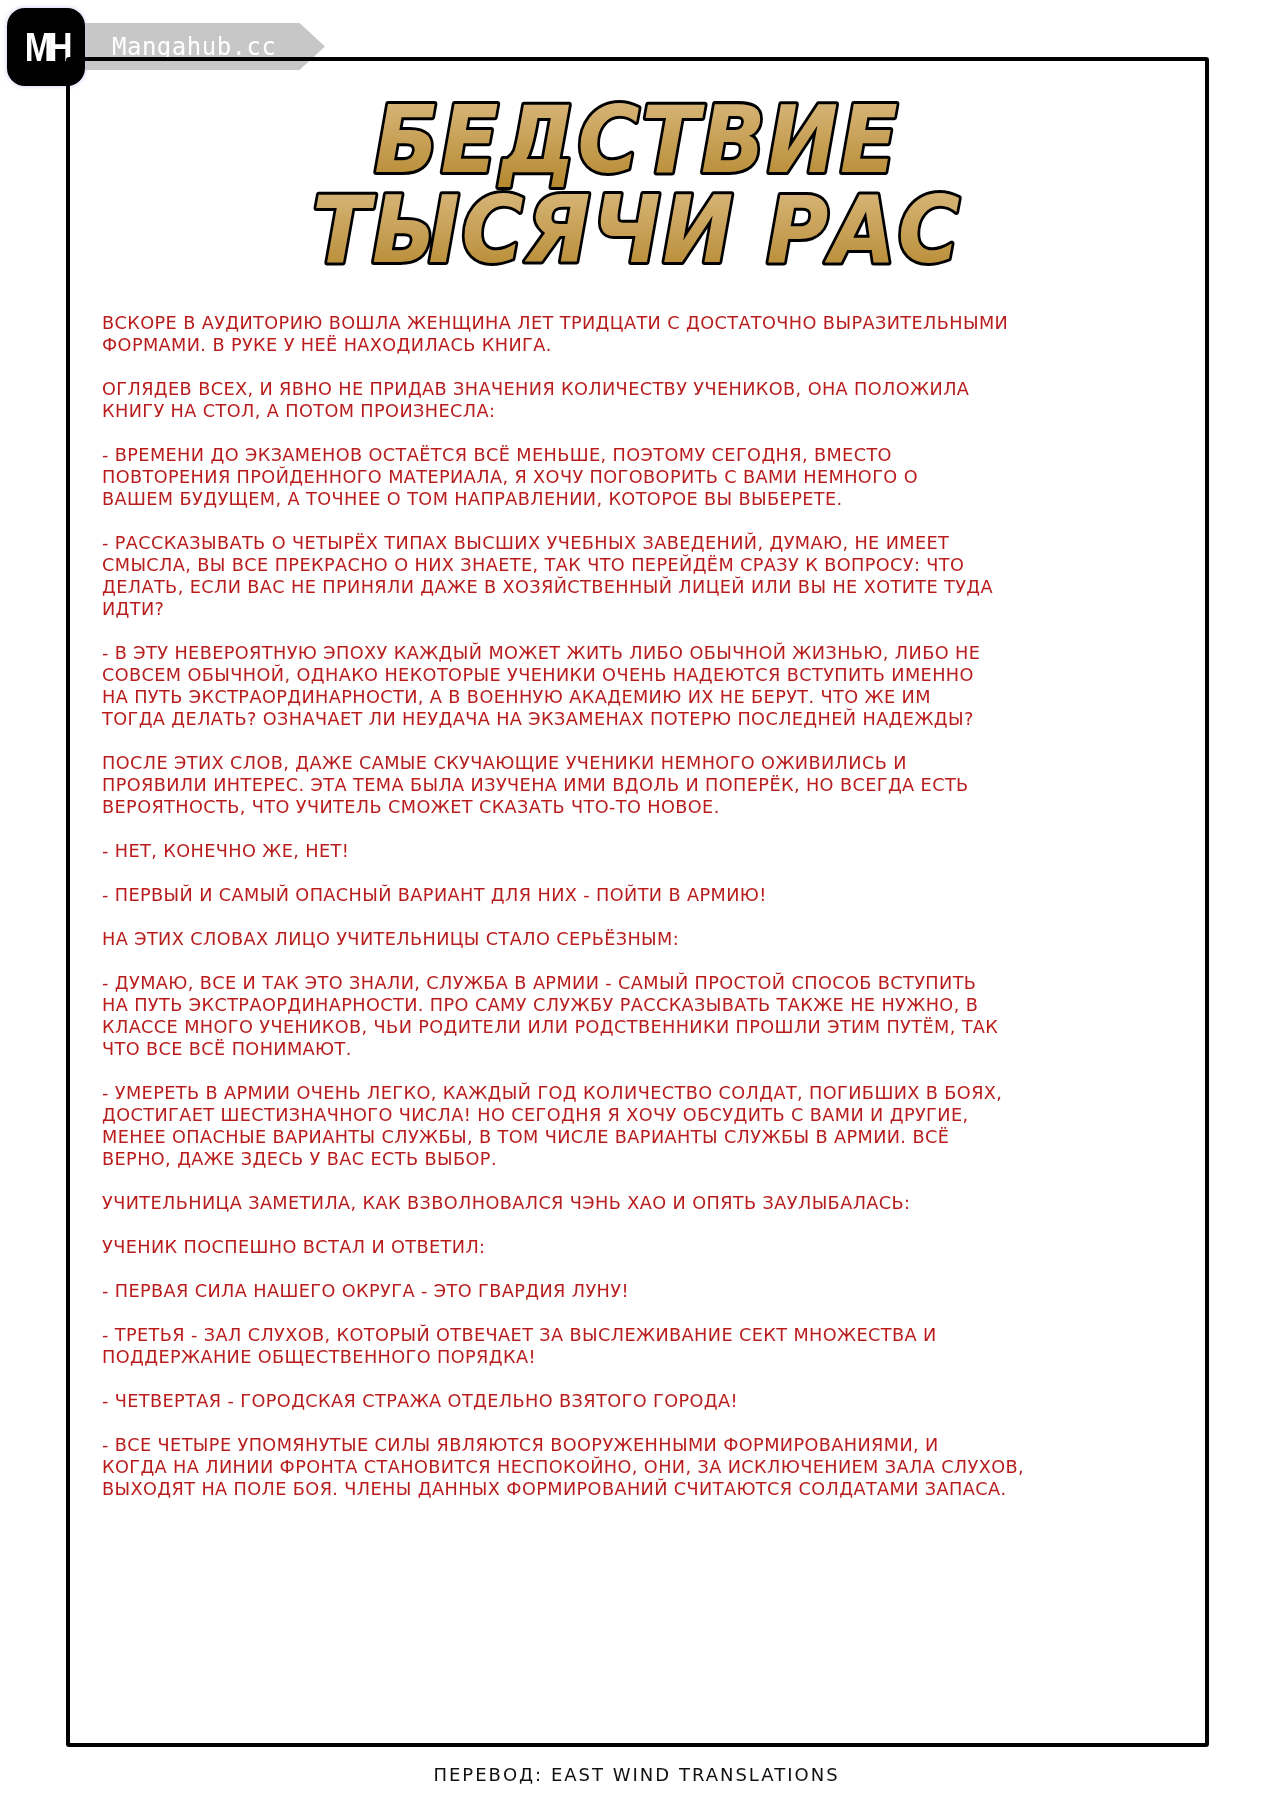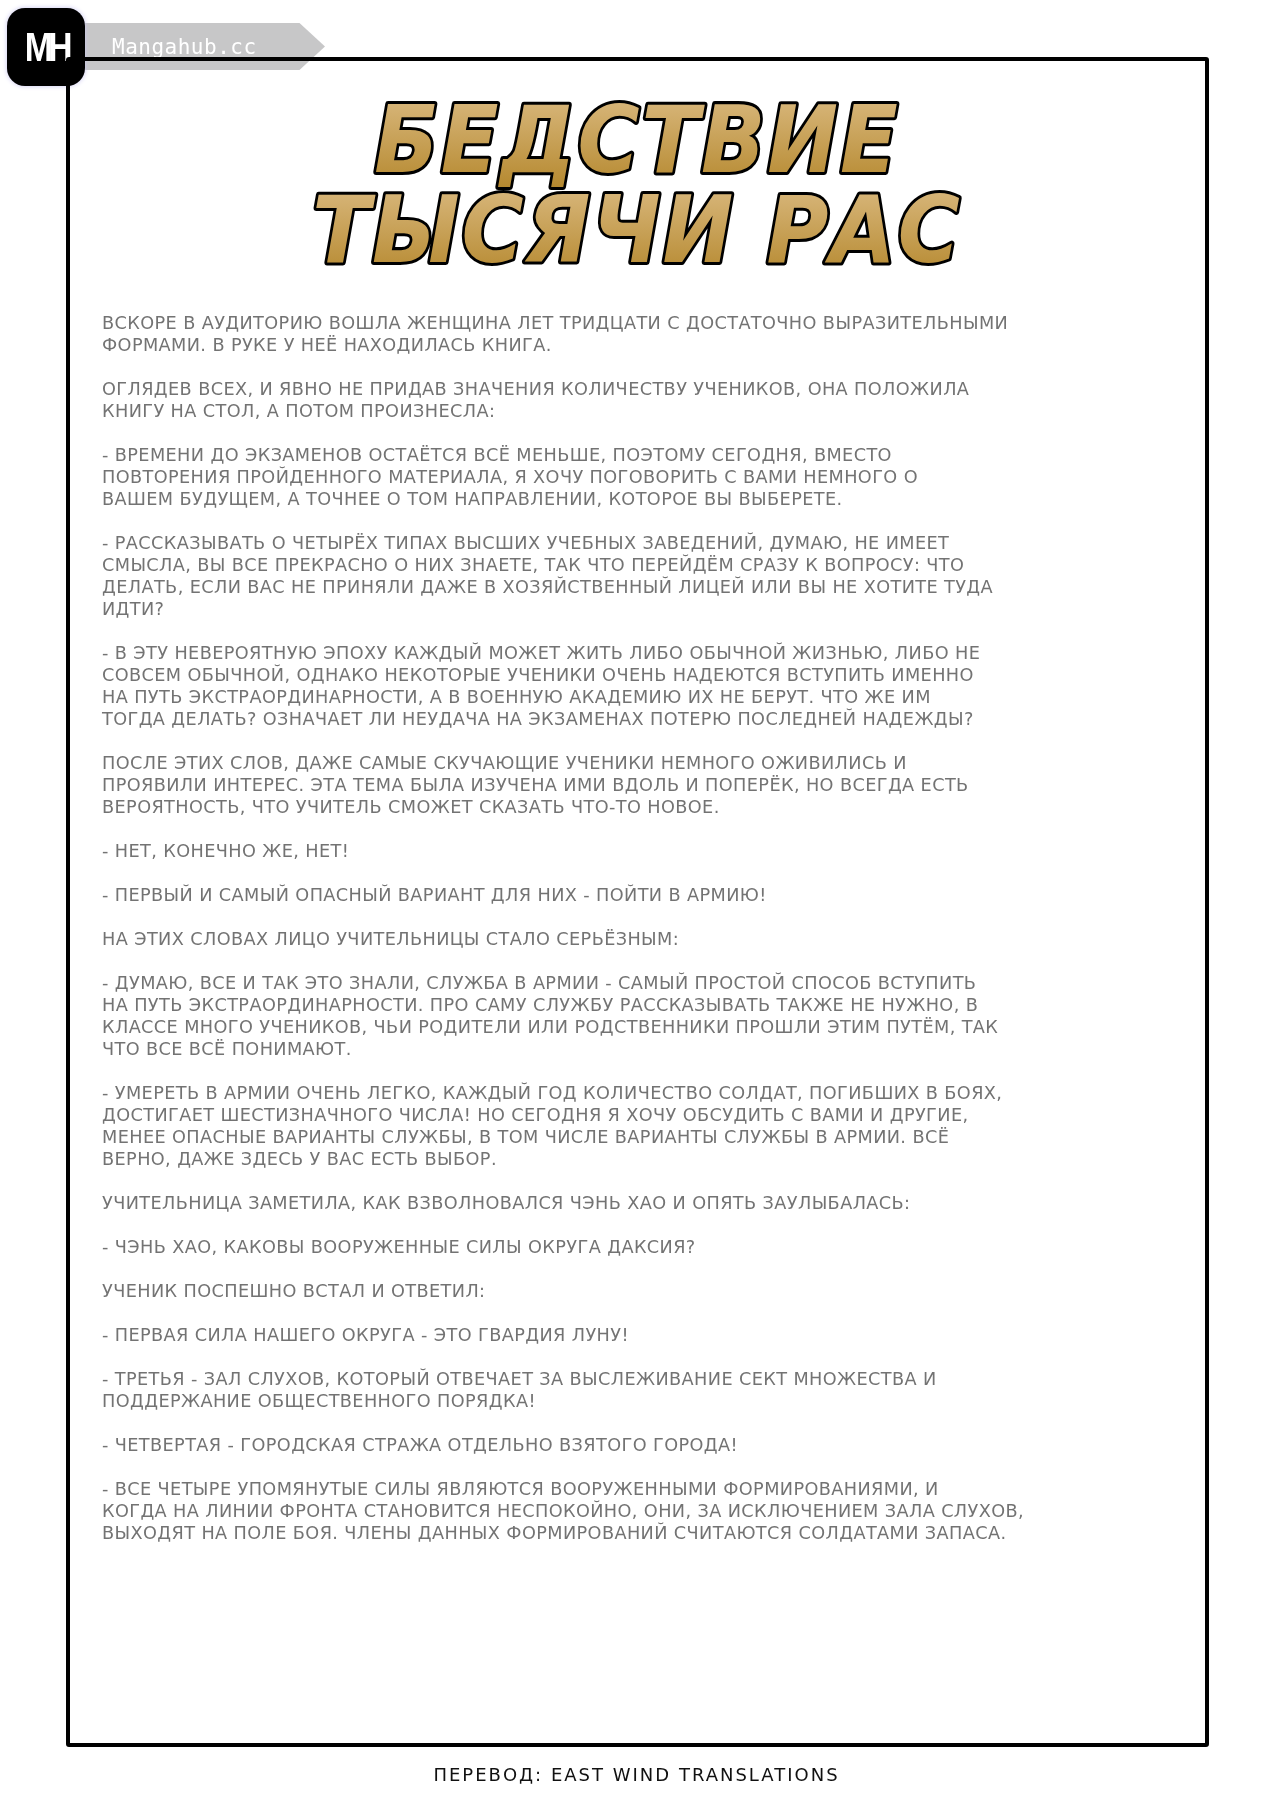--- a/index.html
+++ b/index.html
@@ -7,21 +7,21 @@
 
   
   .wm-banner {
     position: absolute; left: 70px; top: 23px; width: 255px; height: 47px;
     background: #c4c4c6; opacity: 0.95;
     clip-path: polygon(0 0, 90% 0, 100% 50%, 90% 100%, 0 100%);
     box-shadow: 0 0 6px #f3d6ee;
   }
   .wm-text {
     position: absolute; left: 112px; top: 30px; height: 34px; line-height: 34px;
-    color: #ffffff; font-family: "DejaVu Sans Mono", monospace; font-size: 21px; letter-spacing: 0.5px;
+    color: #ffffff; font-family: "DejaVu Sans Mono", monospace; font-size: 24px; letter-spacing: 0.5px;
   }
   .wm-logo {
     position: absolute; left: 7px; top: 8px; width: 78px; height: 78px; border-radius: 18px;
     background: #000000; box-shadow: 0 0 5px #c9c6f0;
   }
   .wm-logo-text {
     position: absolute; left: 0; top: 0; width: 78px; height: 78px; line-height: 78px; text-align: center;
     color: #ffffff; font-family: "Liberation Sans", sans-serif; font-weight: bold; font-size: 40px; letter-spacing: -6px;
     transform: scaleX(0.85);
   }
@@ -36,21 +36,21 @@
   .title {
     position: absolute; left: 0; width: 1273px; text-align: center;
     font-family: "DejaVu Sans", sans-serif; font-weight: bold; font-style: italic;
     letter-spacing: 2px;
   }
   .title svg { display: block; margin: 0 auto; }
 
   
   .content {
     position: absolute; left: 102px; top: 312px; width: 1090px;
-    color: #737373; font-family: "DejaVu Sans", sans-serif; font-size: 18px; line-height: 22px;
+    color: #b91c1c; font-family: "DejaVu Sans", sans-serif; font-size: 18px; line-height: 22px;
     text-transform: uppercase; letter-spacing: 0.4px;
   }
   .para { margin: 0 0 22px 0; }
   .line { display: block; white-space: nowrap; transform-origin: left center; }
 
   .footer {
     position: absolute; left: 0; width: 1273px; top: 1764px; text-align: center;
     font-family: "DejaVu Sans", sans-serif; font-size: 18px; line-height: 22px; letter-spacing: 2px;
     text-transform: uppercase; color: #111;
   }
@@ -128,23 +128,20 @@
     <div class="para">
       <span class="line" style="transform: scaleX(0.982);">- умереть в армии очень легко, каждый год количество солдат, погибших в боях,</span>
       <span class="line" style="transform: scaleX(0.982);">достигает шестизначного числа! но сегодня я хочу обсудить с вами и другие,</span>
       <span class="line" style="transform: scaleX(0.982);">менее опасные варианты службы, в том числе варианты службы в армии. всё</span>
       <span class="line" style="transform: scaleX(0.982);">верно, даже здесь у вас есть выбор.</span>
     </div>
     <div class="para">
       <span class="line" style="transform: scaleX(0.982);">учительница заметила, как взволновался чэнь хао и опять заулыбалась:</span>
     </div>
     <div class="para">
-      <span class="line" style="transform: scaleX(0.982);">- чэнь хао, каковы вооруженные силы округа даксия?</span>
-    </div>
-    <div class="para">
       <span class="line" style="transform: scaleX(0.982);">ученик поспешно встал и ответил:</span>
     </div>
     <div class="para">
       <span class="line" style="transform: scaleX(0.982);">- первая сила нашего округа - это гвардия луну!</span>
     </div>
     <div class="para">
       <span class="line" style="transform: scaleX(0.982);">- третья - зал слухов, который отвечает за выслеживание сект множества и</span>
       <span class="line" style="transform: scaleX(0.982);">поддержание общественного порядка!</span>
     </div>
     <div class="para">

